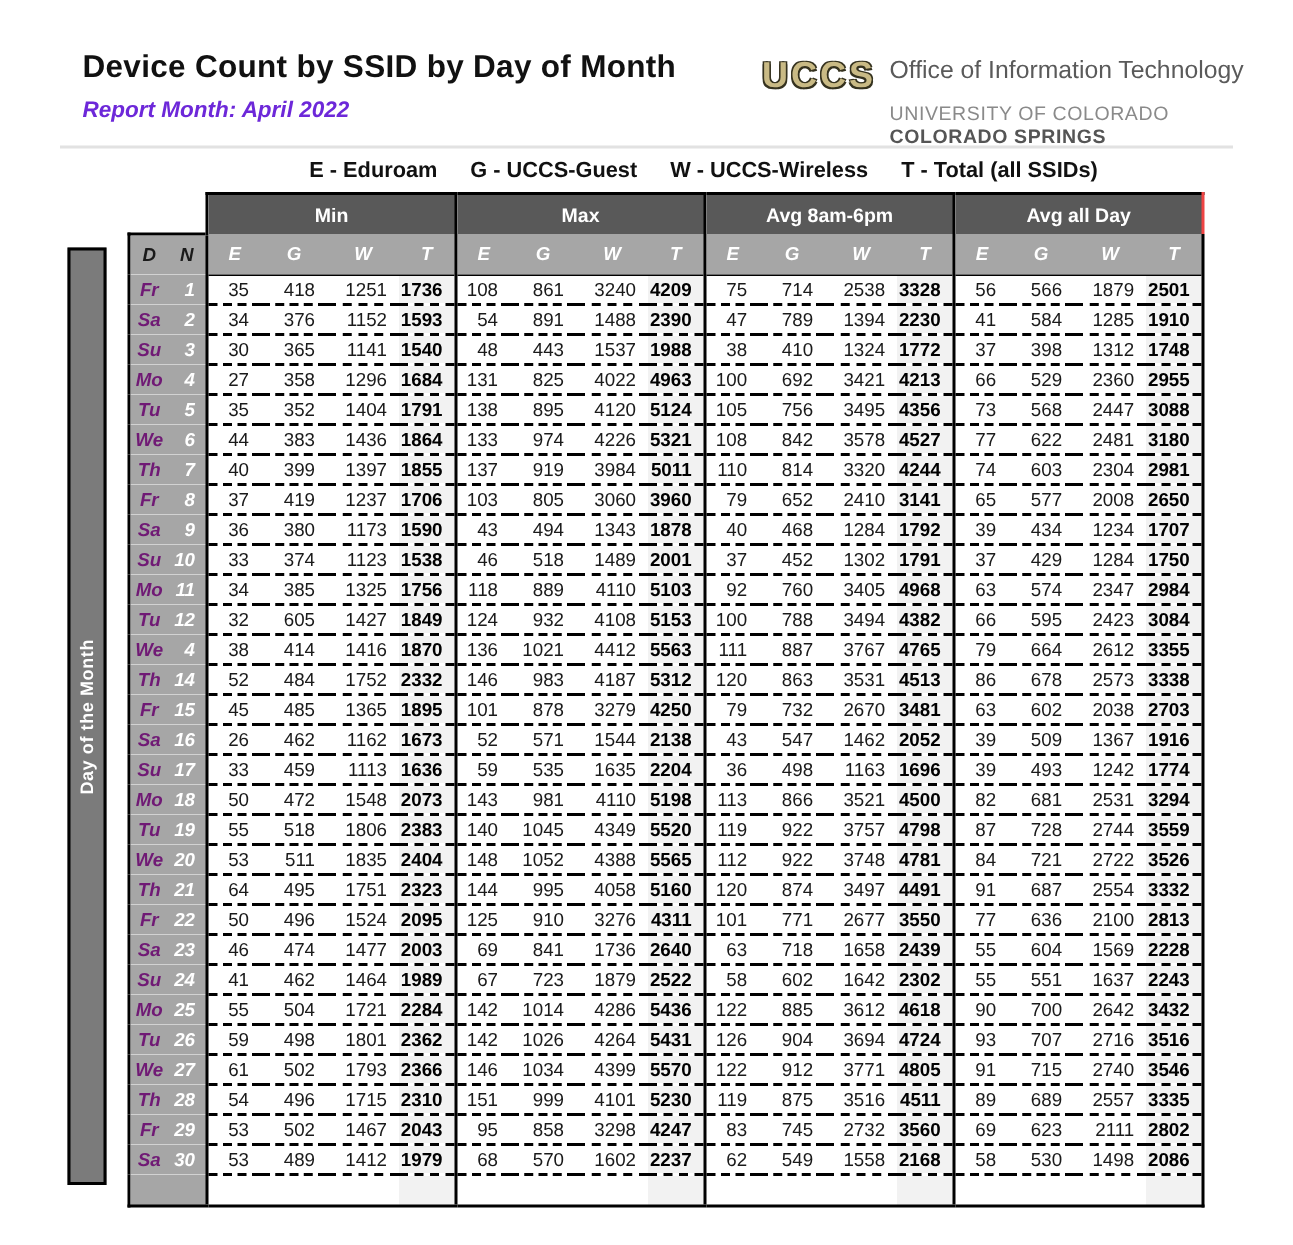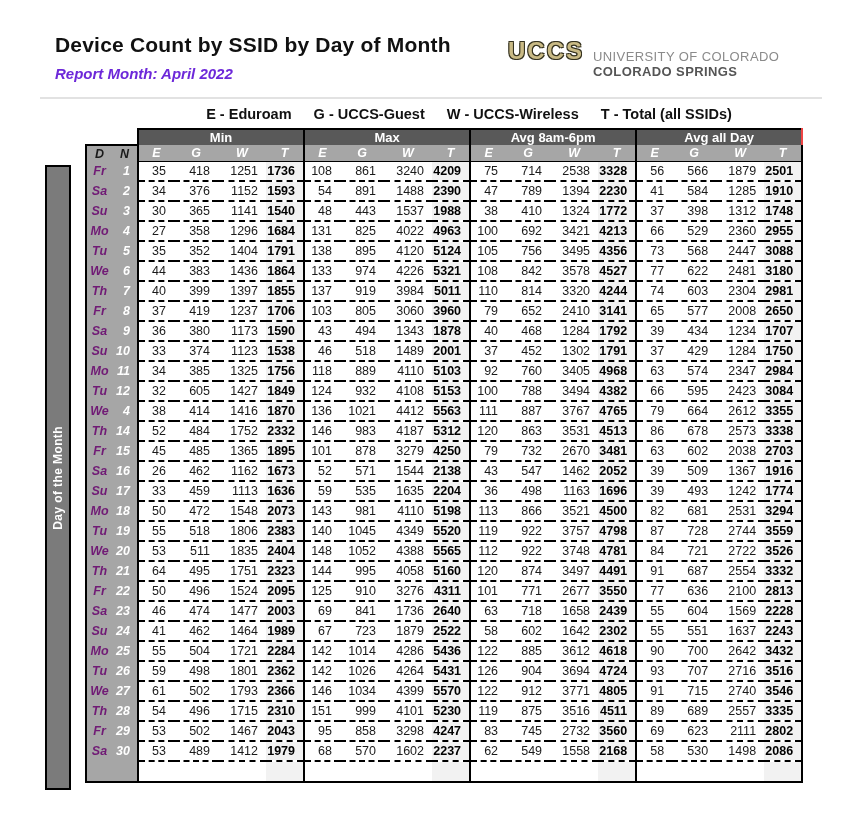--- a/index.html
+++ b/index.html
@@ -40,21 +40,21 @@
   .side-label span {
     writing-mode: vertical-rl; transform: rotate(180deg);
     color: #fff; font-weight: bold; font-size: 12px; letter-spacing: 0.4px;
   }
 
   
   .table-wrap { position: absolute; left: 85px; top: 128px; }
   table { border-collapse: collapse; table-layout: fixed; width: 716px; }
   th, td { overflow: hidden; white-space: nowrap; }
 
-  tr.group-row th, tr.sub-row th { height: 16px; }
+  tr.group-row th, tr.sub-row th { height: 27px; }
   tr.group-row .corner { background: #fff; border: none; }
   tr.group-row .group {
     background: #595959; color: #fff; font-weight: bold; font-size: 13px;
     border-top: 2px solid #000; border-left: 2px solid #000; text-align: center;
   }
   tr.group-row .glast { border-right: 2px solid #ef4444; }
 
   tr.sub-row th { background: #a6a6a6; color: #fff; font-weight: bold; font-style: italic;
                   font-size: 12.5px; text-align: center; border-bottom: 1px solid #000; }
   tr.sub-row .dn { color: #1a1a1a; border-top: 2px solid #000; border-bottom: none; }
@@ -87,20 +87,21 @@
 <div class="page">
 
   <div class="title-block">
     <div class="page-title">Device Count by SSID by Day of Month</div>
     <div class="report-month">Report Month: April 2022</div>
   </div>
 
   <div class="logo">
     <span class="logo-acronym">UCCS</span>
     <span class="logo-text">
+      <span class="logo-dept">Office of Information Technology</span>
       <span class="logo-univ"><span>UNIVERSITY OF COLORADO</span> <b>COLORADO SPRINGS</b></span>
     </span>
   </div>
 
   <div class="header-rule"></div>
 
   <div class="legend">
     <span>E - Eduroam</span><span>G - UCCS-Guest</span><span>W - UCCS-Wireless</span><span>T - Total (all SSIDs)</span>
   </div>
 

